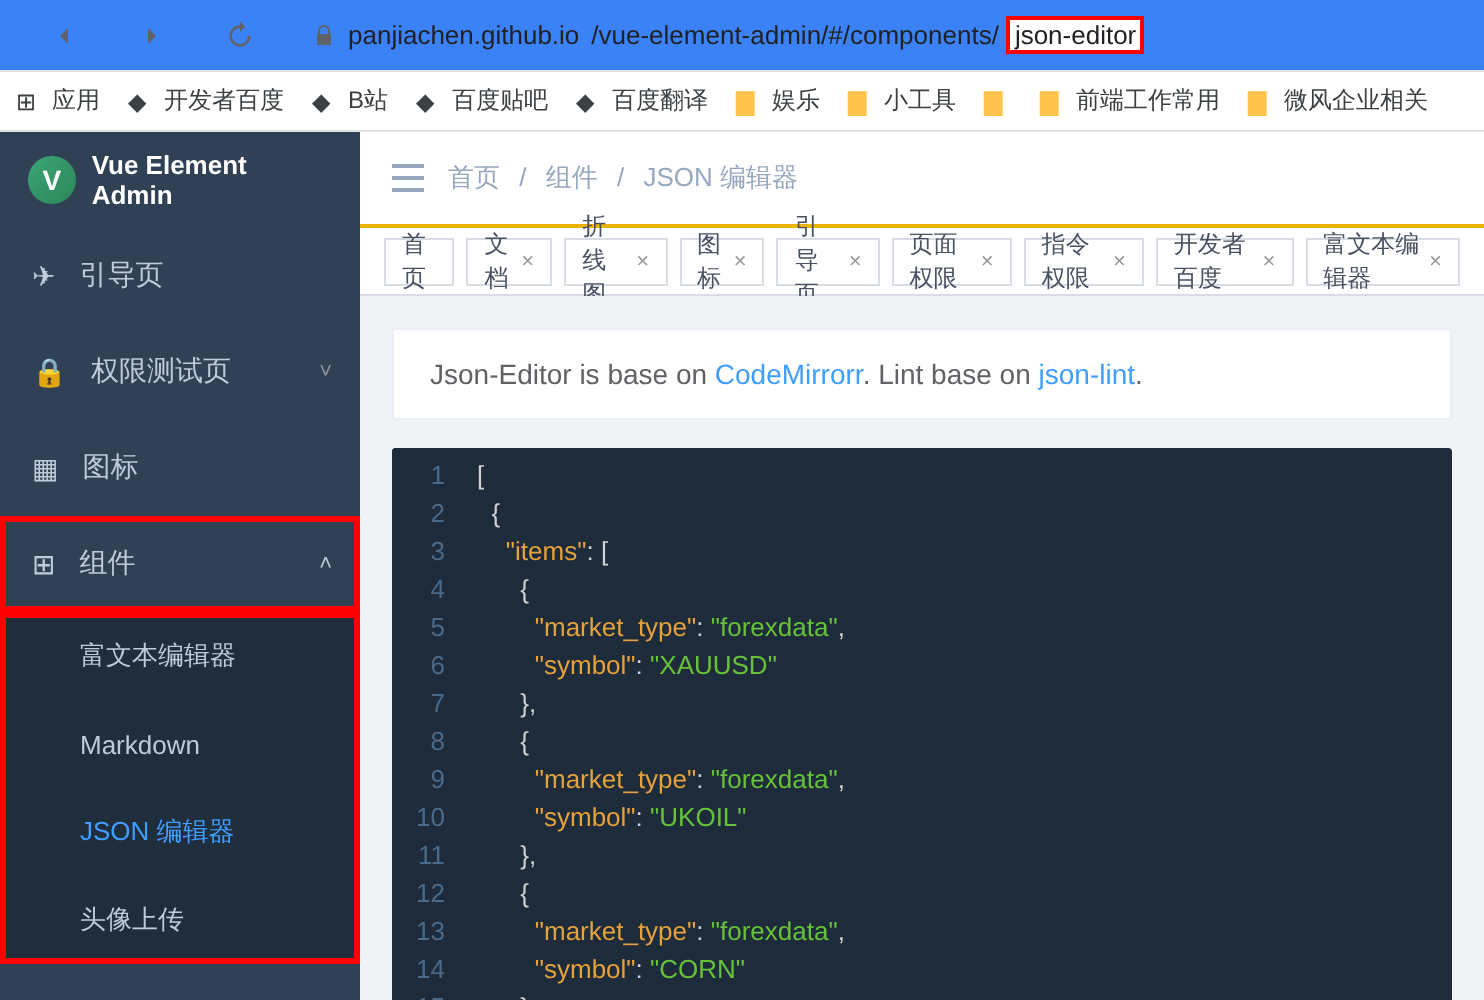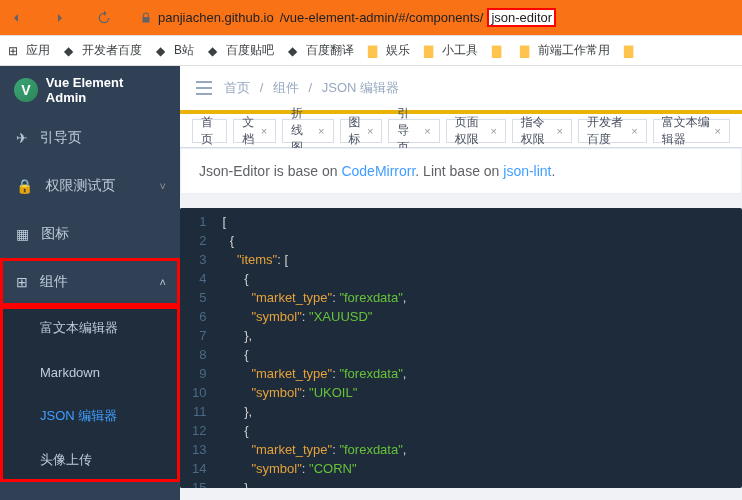--- a/index.html
+++ b/index.html
@@ -1,47 +1,47 @@
 <!DOCTYPE html>
 <html><head>
 <meta charset="utf-8">
 <style>
 *{margin:0;padding:0;box-sizing:border-box;font-family:-apple-system,BlinkMacSystemFont,"Segoe UI",Arial,sans-serif}
 body{width:742px;height:500px;overflow:hidden;background:#fff}
-.chrome-bar{height:36px;background:#f97316;display:flex;align-items:center;padding:0 8px;gap:28px;border-bottom:1px solid #e0e0e0}
+.chrome-bar{height:36px;background:#3b82f6;display:flex;align-items:center;padding:0 24px;gap:28px;border-bottom:1px solid #e0e0e0}
 .chrome-bar .nav-ico{width:16px;height:16px;color:#5f6368;cursor:pointer}
 .addr{flex:1;display:flex;align-items:center;gap:6px;font-size:13px;color:#202124}
 .addr .lock{width:12px;height:12px;color:#5f6368}
 .addr .hl{background:#fff;outline:2px solid #ff0000;padding:0 2px}
 .bm-bar{height:30px;background:#fff;display:flex;align-items:center;padding:0 8px;gap:14px;font-size:12px;color:#3c4043;border-bottom:1px solid #e0e0e0}
 .bm{display:flex;align-items:center;gap:4px;cursor:pointer}
 .bm-ico{width:14px;height:14px;display:inline-block}
 .folder{color:#ffc44d}
 .app{display:flex;height:434px}
 .sidebar{width:180px;background:#304156;color:#bfcbd9;display:flex;flex-direction:column;flex-shrink:0}
 .logo-row{height:48px;display:flex;align-items:center;gap:8px;padding:0 14px;color:#fff;font-weight:600;font-size:13px}
 .logo-c{width:24px;height:24px;border-radius:50%;background:linear-gradient(135deg,#3ba676,#2d8659);display:flex;align-items:center;justify-content:center;color:#fff;font-weight:bold;font-size:14px}
 .nav-item{height:48px;display:flex;align-items:center;padding:0 16px;gap:12px;font-size:14px;cursor:pointer;position:relative}
 .nav-item .arr{position:absolute;right:14px;font-size:11px;color:#909399}
 .nav-item.open{outline:3px solid #ff0000;outline-offset:-3px}
 .nav-item.open .arr{color:#bfcbd9}
 .sub-wrap{outline:3px solid #ff0000;outline-offset:-3px;margin:0 0 4px 0}
 .sub-item{height:44px;display:flex;align-items:center;padding-left:40px;font-size:13px;background:#1f2d3d;cursor:pointer}
 .sub-item.active{color:#409eff}
 .main{flex:1;background:#fff;display:flex;flex-direction:column;overflow:hidden}
-.crumb-row{height:48px;display:flex;align-items:center;padding:0 16px;gap:12px;color:#97a8be;font-size:13px;border-bottom:4px solid #eab308}
+.crumb-row{height:48px;display:flex;align-items:center;padding:0 16px;gap:12px;color:#97a8be;font-size:13px;border-bottom:2px solid #eab308}
 .hamb{width:16px;height:14px;display:flex;flex-direction:column;justify-content:space-between;cursor:pointer}
 .hamb span{height:2px;background:#97a8be}
 .crumb a{color:#97a8be;text-decoration:none}
 .crumb .sep{margin:0 6px}
 .crumb .cur{color:#97a8be}
 .tabs{height:34px;display:flex;align-items:center;padding:0 12px;gap:6px;border-bottom:1px solid #d8dce5;background:#fff;font-size:12px}
 .tab{height:24px;border:1px solid #d8dce5;padding:0 8px;display:flex;align-items:center;gap:4px;color:#495060;cursor:pointer;background:#fff}
 .tab .x{color:#999;font-size:11px}
-.content{flex:1;padding:0;background:#f0f2f5;overflow:hidden}
+.content{flex:1;padding:16px;background:#f0f2f5;overflow:hidden}
 .note{background:#fff;padding:14px 18px;font-size:14px;color:#606266;border:1px solid #ebeef5;border-radius:2px;margin-bottom:14px}
 .note a{color:#409eff;text-decoration:none}
 .editor{background:#1d2b3a;border-radius:2px;font-family:Consolas,Monaco,monospace;font-size:13px;line-height:19px;display:flex;height:280px;overflow:hidden}
 .gutter{background:#1d2b3a;color:#4b6a88;text-align:right;padding:4px 8px 4px 12px;user-select:none}
 .code{padding:4px 8px;color:#d0d0d0;white-space:pre}
 .p0{color:#d0d0d0}.pk{color:#e6a23c}.ps{color:#67c23a}
 .ic{fill:currentColor}
 </style>
 </head>
 <body>
@@ -97,20 +97,21 @@
     </div>
     <div class="bm">
       <span class="bm-ico folder">▇</span>
     </div>
     <div class="bm">
       <span class="bm-ico folder">▇</span>
       <span>前端工作常用</span>
     </div>
     <div class="bm">
       <span class="bm-ico folder">▇</span>
+      <span>微风企业相关</span>
     </div>
   </div>
 
 <div class="app">
 
   <div class="sidebar">
     <div class="logo-row">
       <span class="logo-c">V</span>
       <span>Vue Element Admin</span>
     </div>

